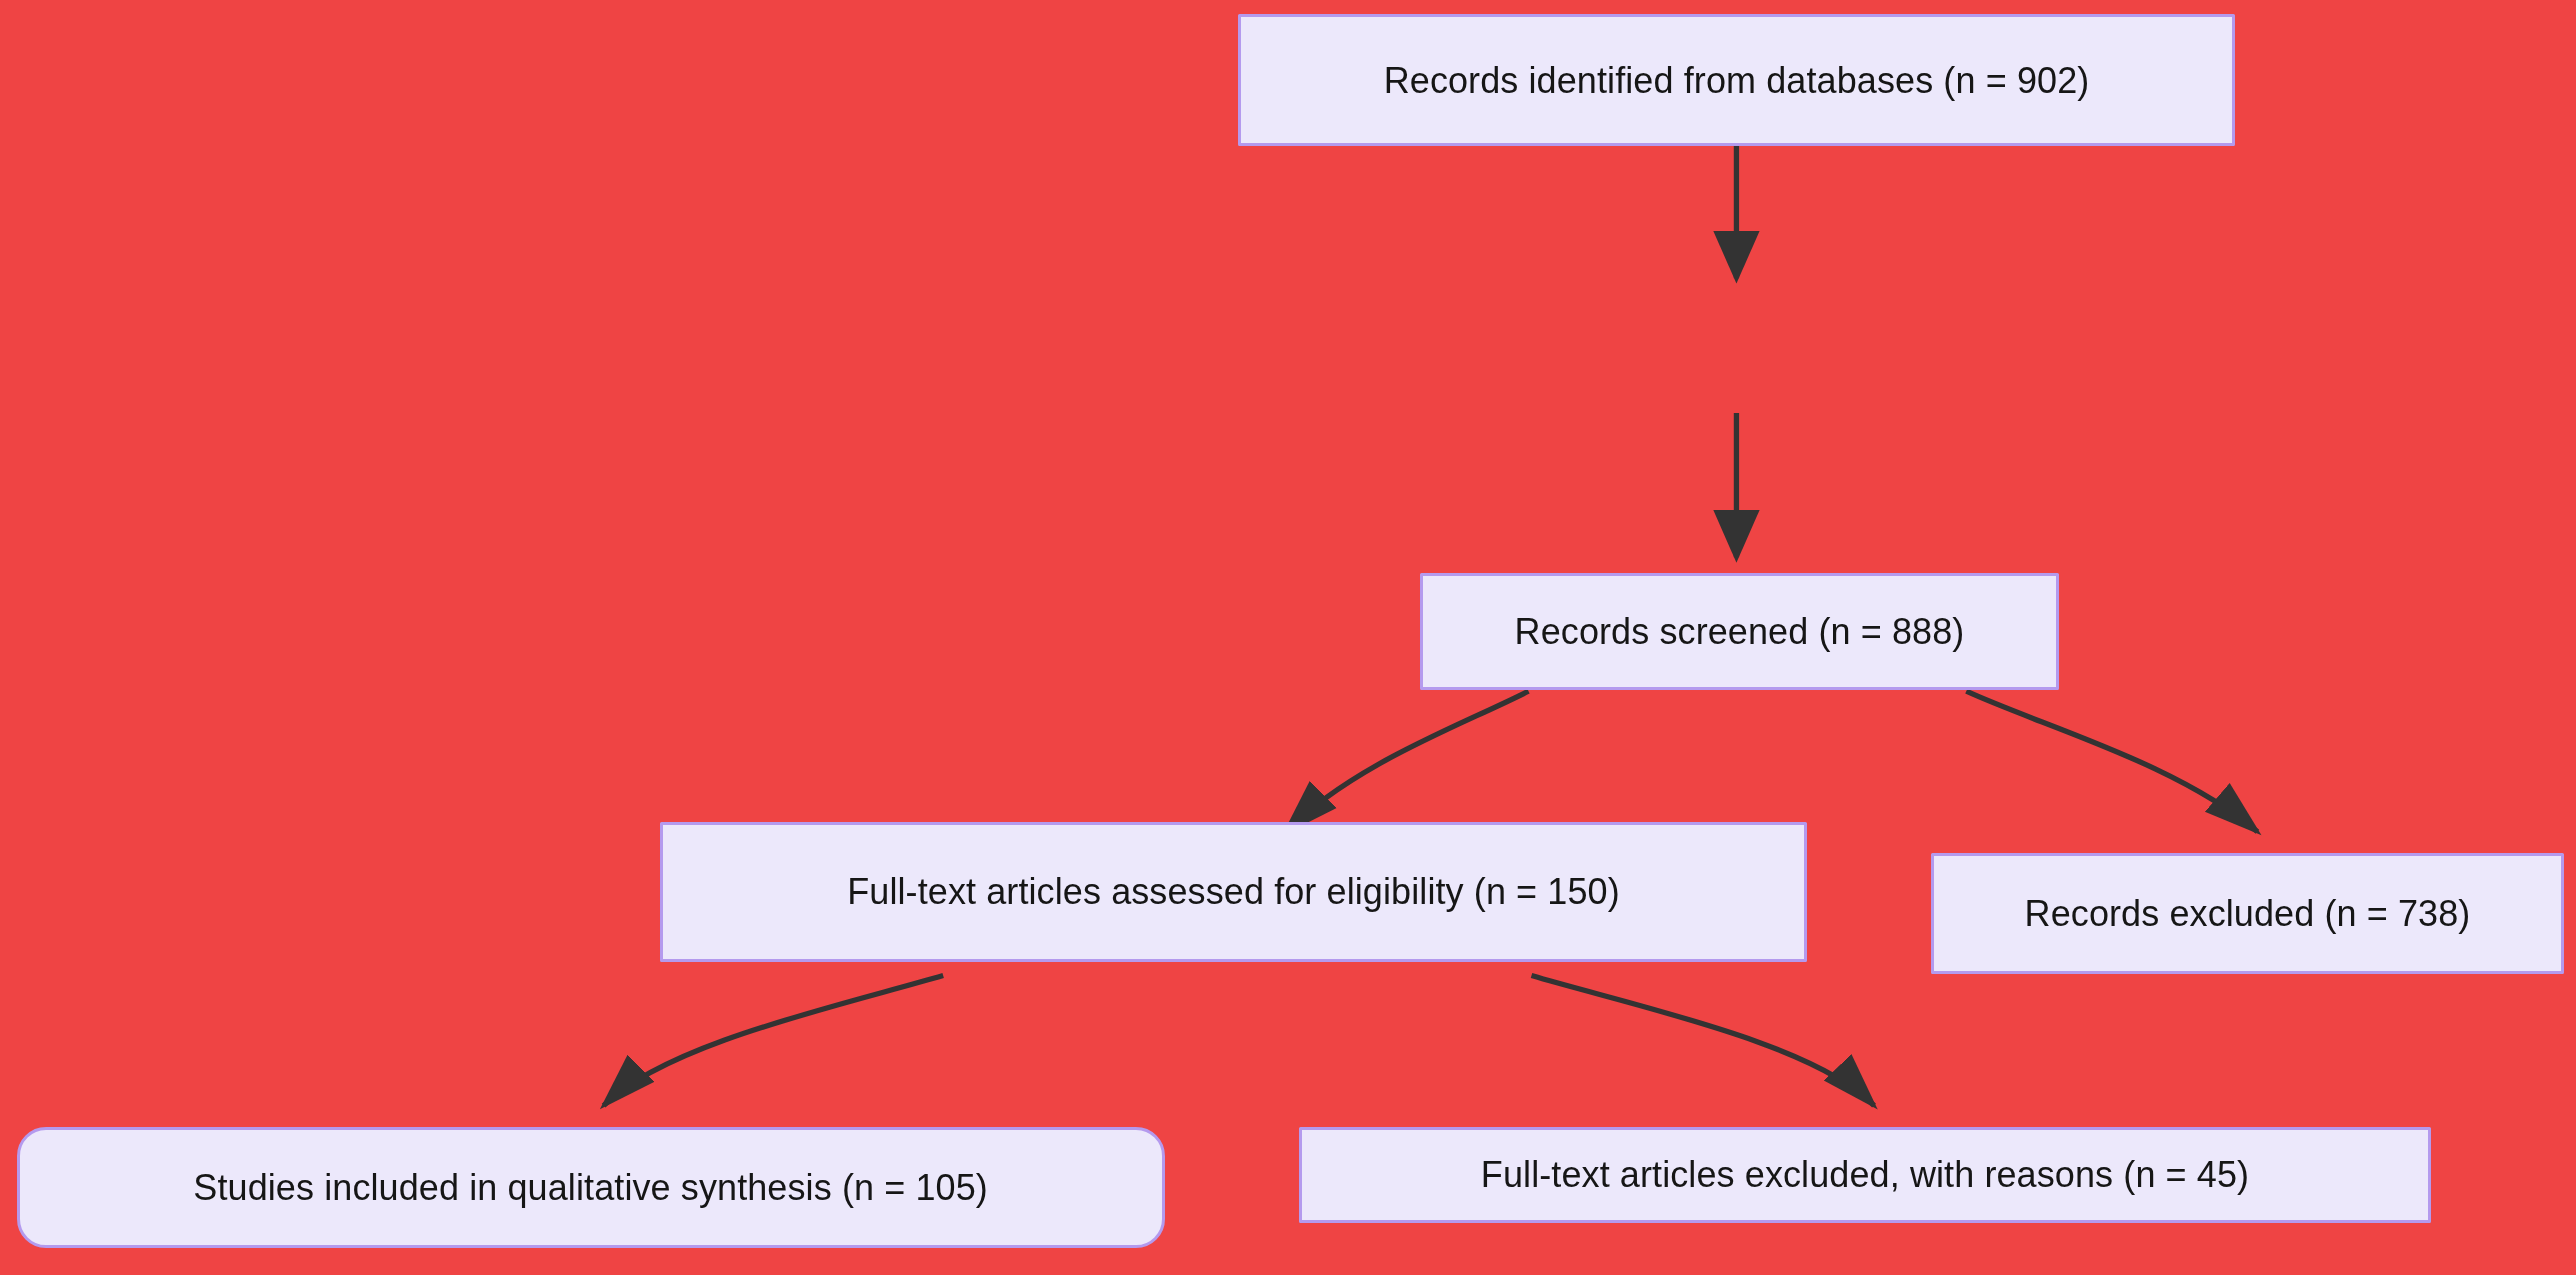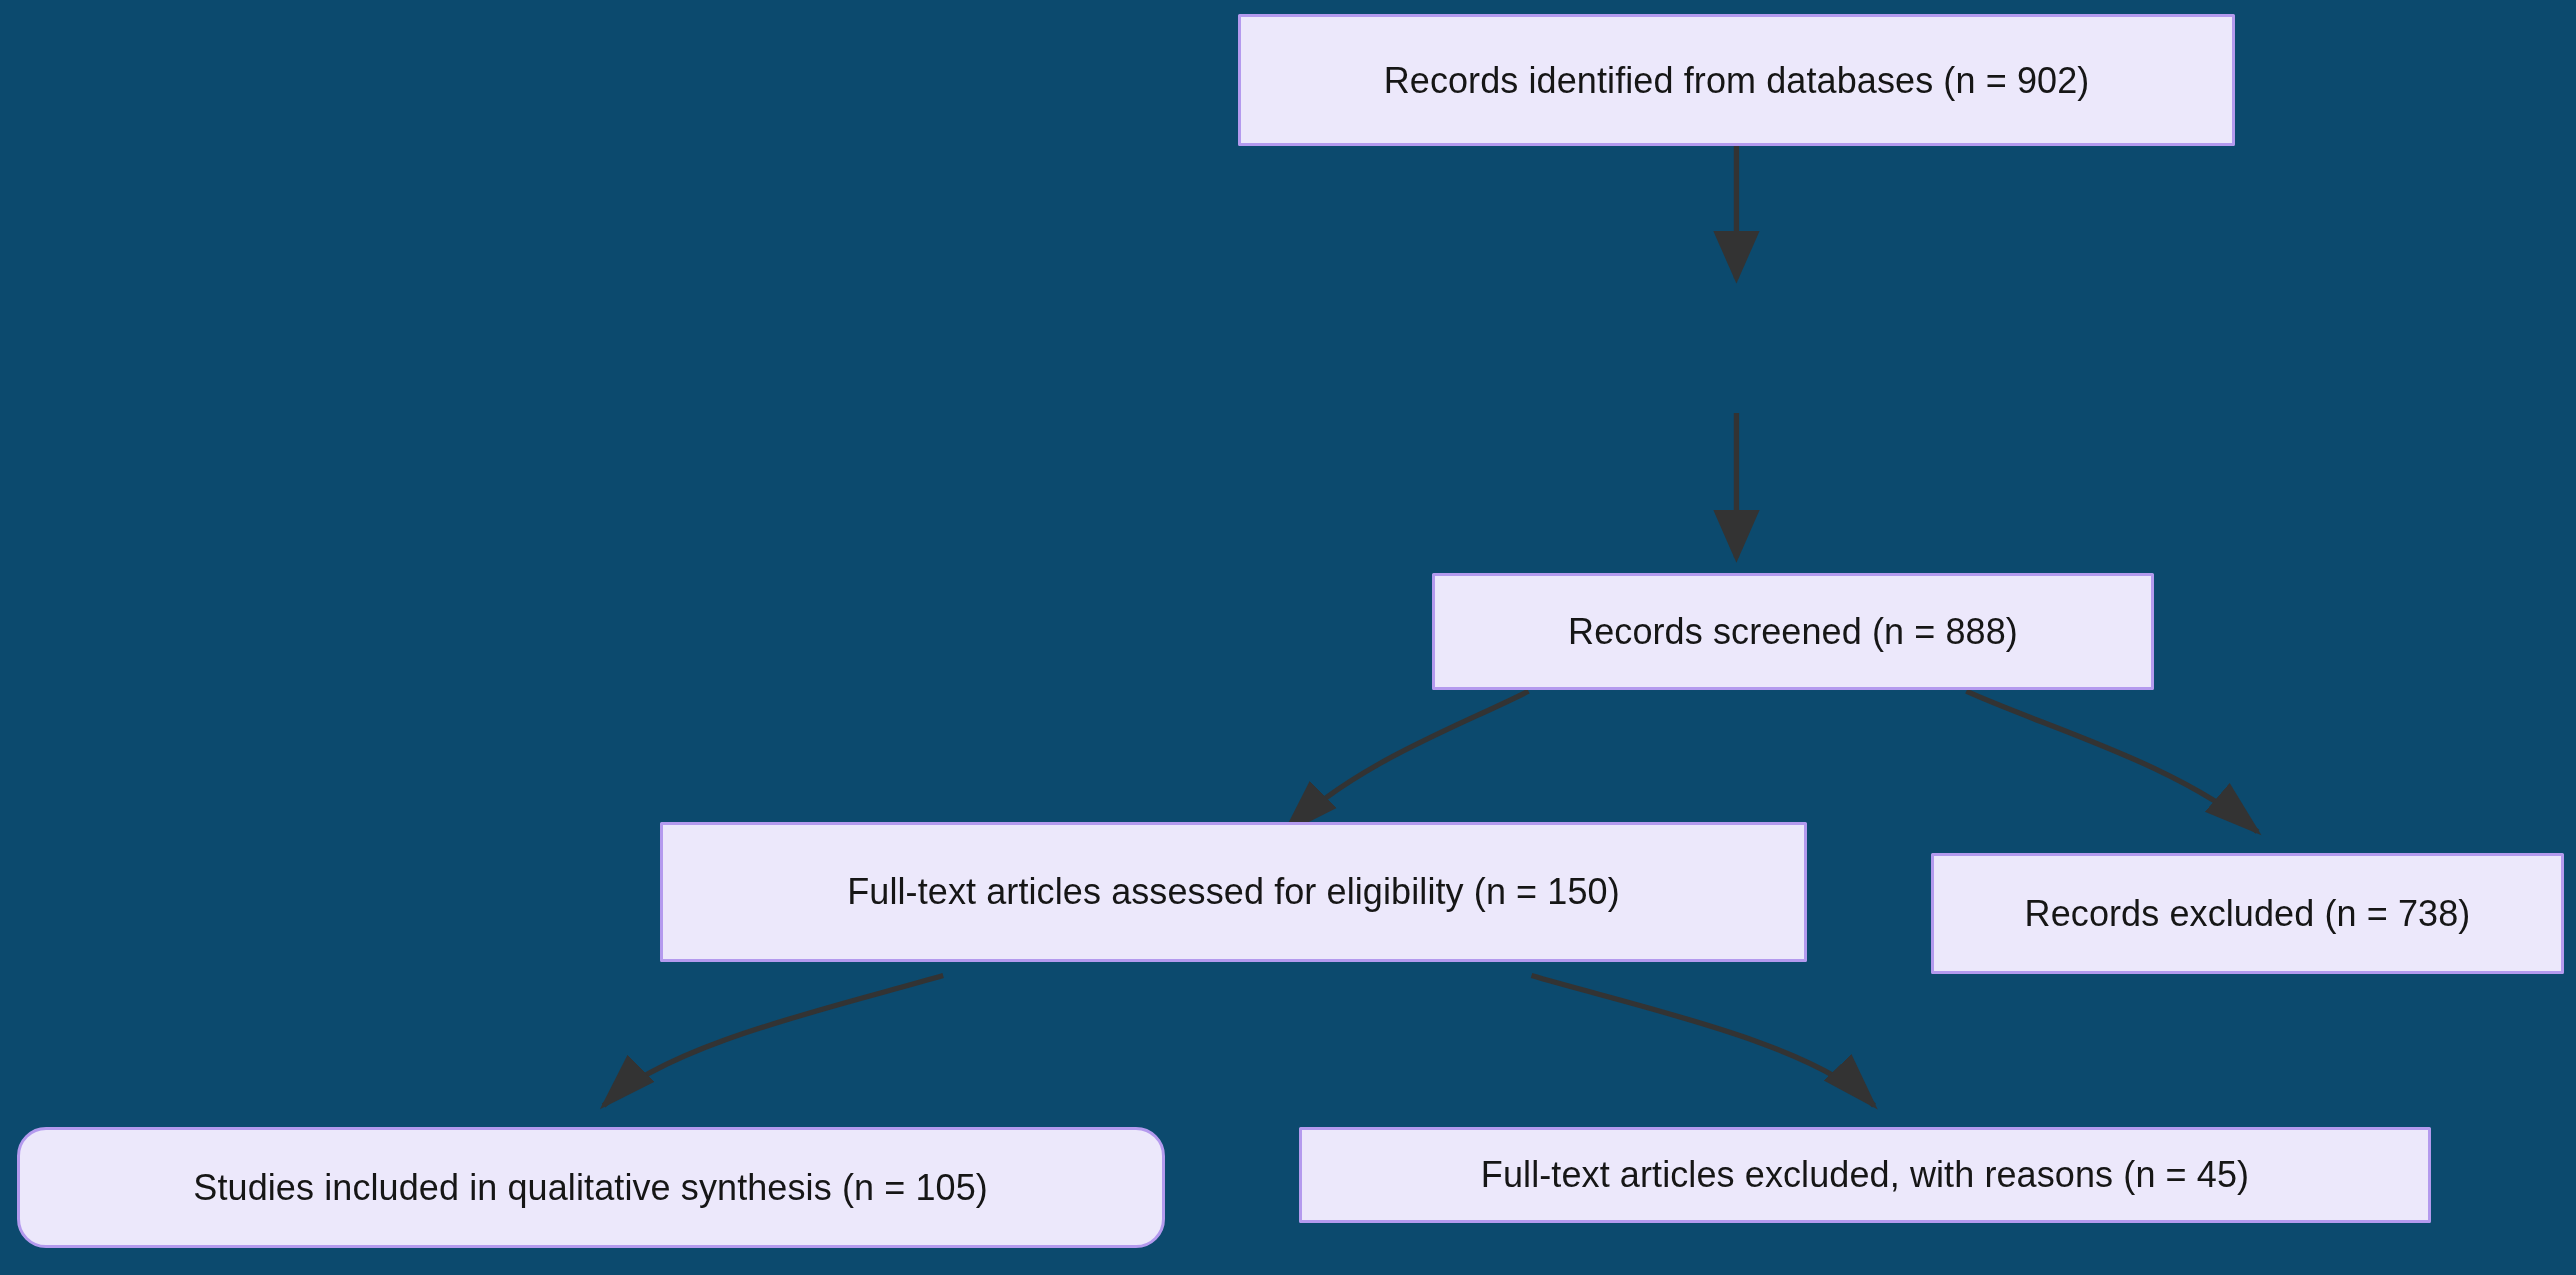--- a/index.html
+++ b/index.html
@@ -8,21 +8,21 @@
     padding: 0;
     background: #ffffff;
   }
   body {
     font-family: "Liberation Sans", "DejaVu Sans", sans-serif;
   }
   #canvas {
     position: relative;
     width: 2576px;
     height: 1275px;
-    background: #0c4a6e;
+    background: #ef4444;
     overflow: hidden;
   }
   #edges {
     position: absolute;
     left: 0;
     top: 0;
     width: 2576px;
     height: 1275px;
     pointer-events: none;
   }
@@ -43,21 +43,21 @@
     line-height: 1.2;
     font-weight: 400;
     letter-spacing: 0.1px;
     white-space: nowrap;
     text-align: center;
     padding: 0 16.6px;
   }
   
   #n-identified   { left: 1238px; top: 14.4px;   width: 997px; height: 132px; }
   #n-duplicates   { left: 1244px; top: 293px;  width: 987px; height: 119px; }
-  #n-screened     { left: 1420px; top: 573px;  width: 722px;  height: 117px; margin-left: 12px; }
+  #n-screened     { left: 1420px; top: 573px;  width: 639px;  height: 117px; }
   #n-fulltext     { left: 660px;  top: 822px; width: 1147px; height: 140px; }
   #n-excluded     { left: 1931px; top: 853px; width: 633px;  height: 121px; }
   #n-included     { left: 16.6px;   top: 1127px; width: 1148px; height: 121px; border-radius: 29px; }
   #n-ftexcluded   { left: 1299px; top: 1127px; width: 1132px; height: 96px; }
 </style>
 </head>
 <body>
 
 <div id="canvas">
 

